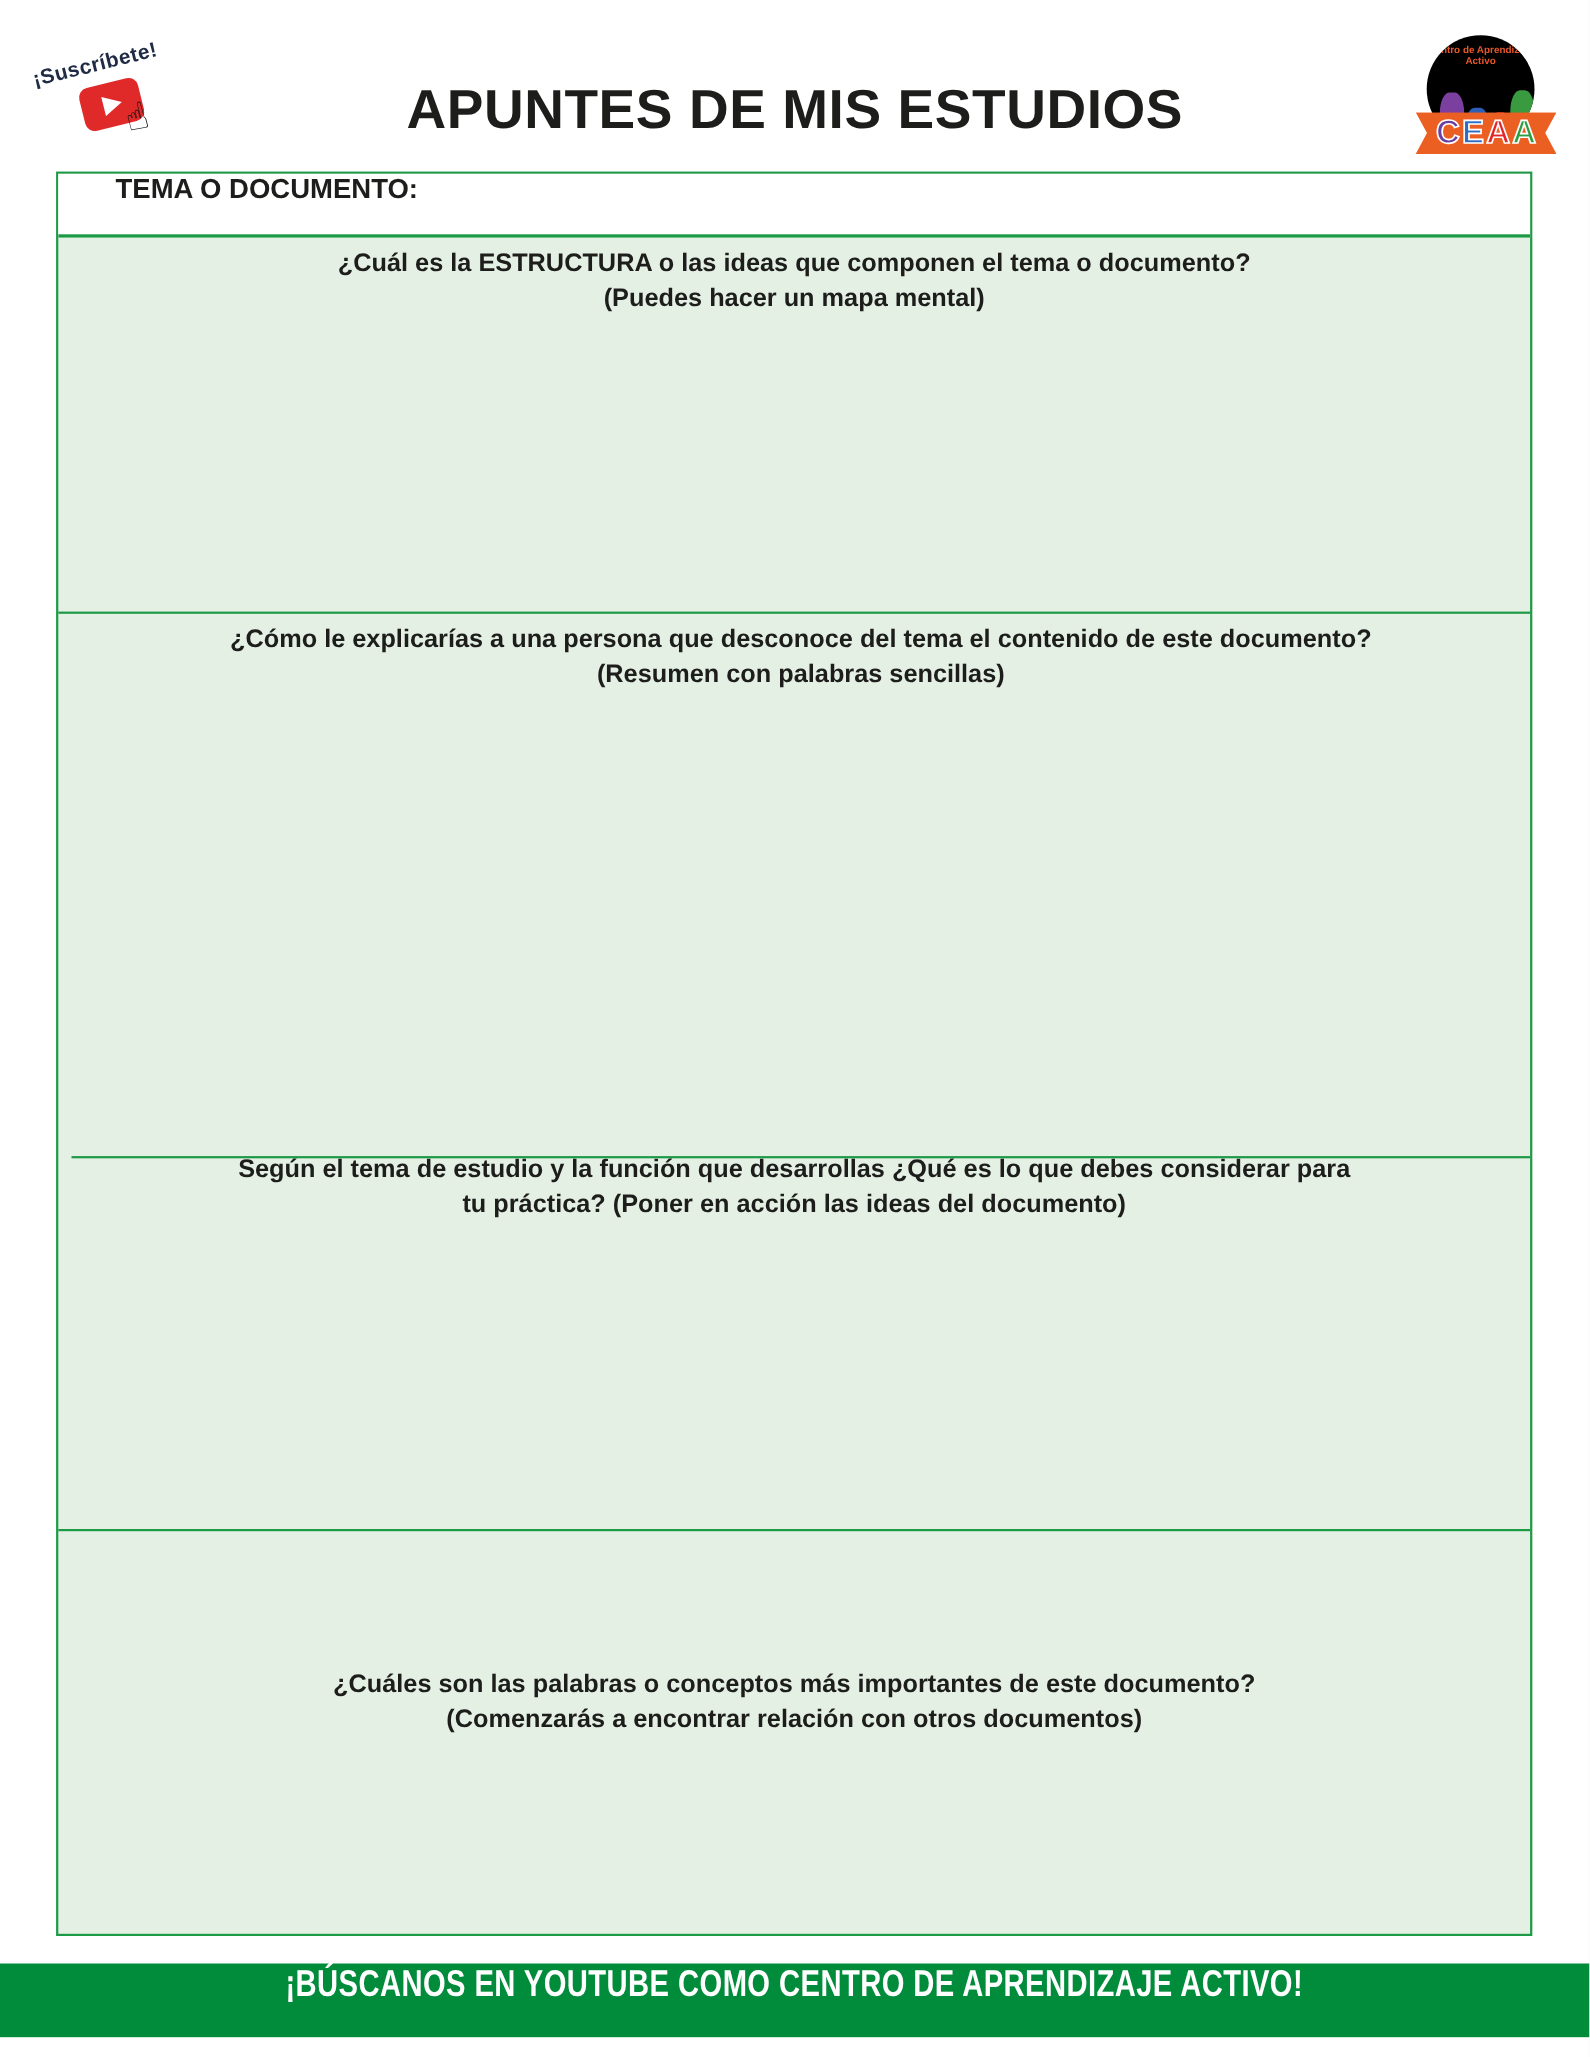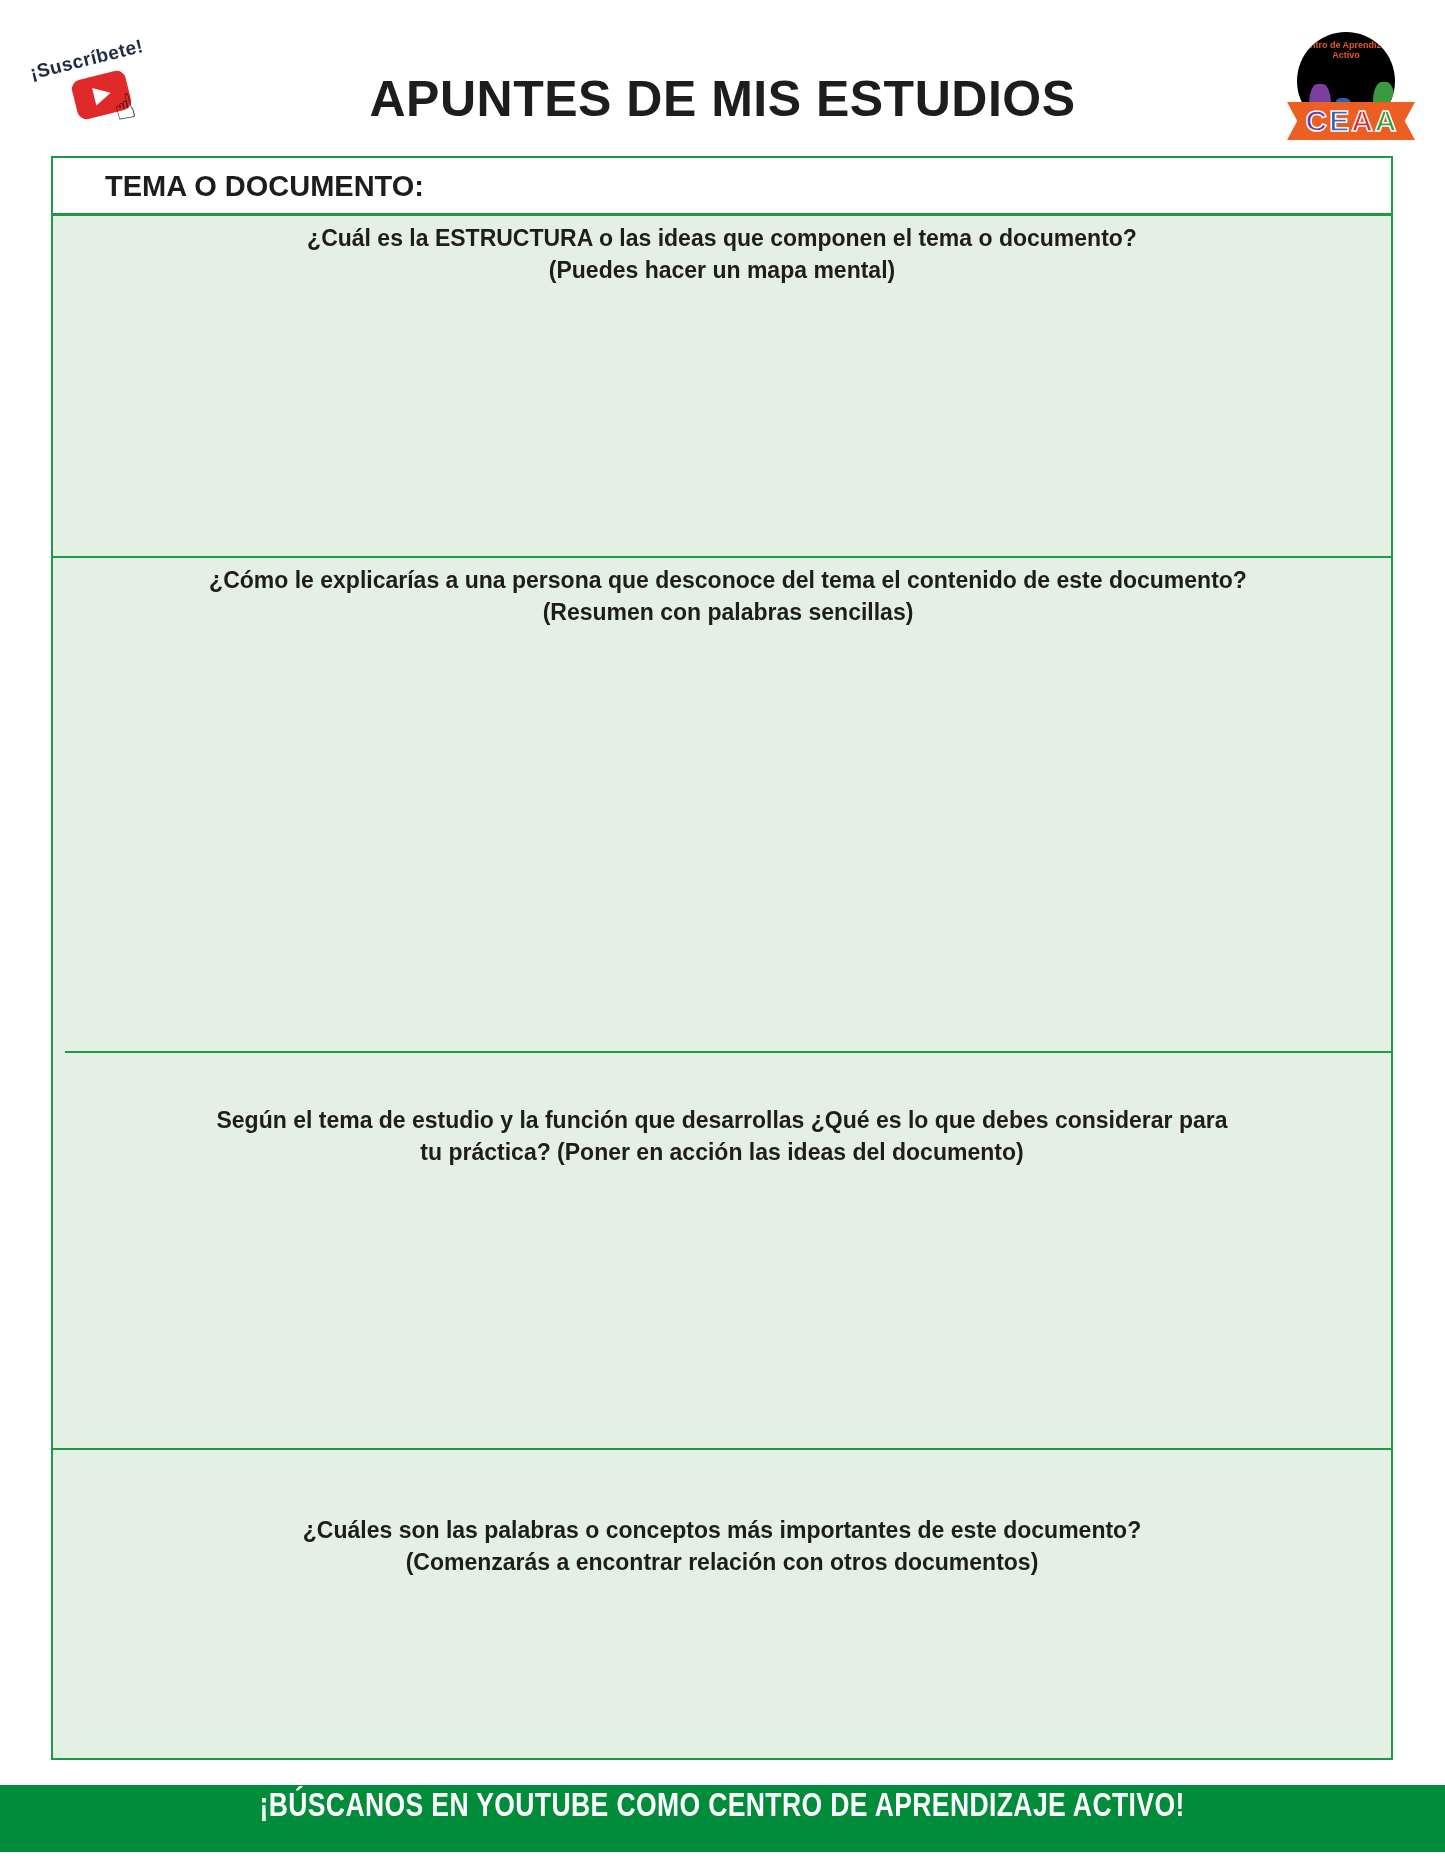--- a/index.html
+++ b/index.html
@@ -53,21 +53,21 @@
 
   .notes-box {
     position: absolute; left: 51px; top: 156px; width: 1342px; height: 1604px;
     border: 2px solid #1d9a45; box-sizing: border-box; background: #e4f0e4;
   }
   .topic-row {
     position: absolute; left: 0; top: 0; right: 0; height: 58px; background: #ffffff;
     border-bottom: 3px solid #1d9a45; box-sizing: border-box;
   }
   .topic-label {
-    position: absolute; left: 52px; top: 12px; font-weight: bold; font-size: 29px; color: #1d1d1b;
+    position: absolute; left: 52px; top: 0; font-weight: bold; font-size: 25px; color: #1d1d1b;
   }
   .topic-input {
     position: absolute; left: 430px; top: 8px; right: 12px; height: 40px; border: none;
     background: transparent; font-size: 24px; outline: none;
   }
   .section {
     position: absolute; left: 0; right: 0; box-sizing: border-box;
     border-bottom: 2px solid #1d9a45;
   }
   .section:last-child { border-bottom: none; margin-top: 19px; }
@@ -130,21 +130,21 @@
   </div>
 
   <div class="section" style="top:400px;height:495px;margin-left:12px;">
     <div class="section-question">
       <div>¿Cómo le explicarías a una persona que desconoce del tema el contenido de este documento?</div>
       <div>(Resumen con palabras sencillas)</div>
     </div>
     <textarea class="section-answer" style="top: 80px;"></textarea>
   </div>
 
-  <div class="section" style="top:940px;height:352px;">
+  <div class="section" style="top:882px;height:352px;">
     <div class="section-question">
       <div>Según el tema de estudio y la función que desarrollas ¿Qué es lo que debes considerar para</div>
       <div>tu práctica? (Poner en acción las ideas del documento)</div>
     </div>
     <textarea class="section-answer" style="top: 80px;"></textarea>
   </div>
 
   <div class="section" style="top:1331px;height:269px;border-bottom:none;">
     <div class="section-question">
       <div>¿Cuáles son las palabras o conceptos más importantes de este documento?</div>

